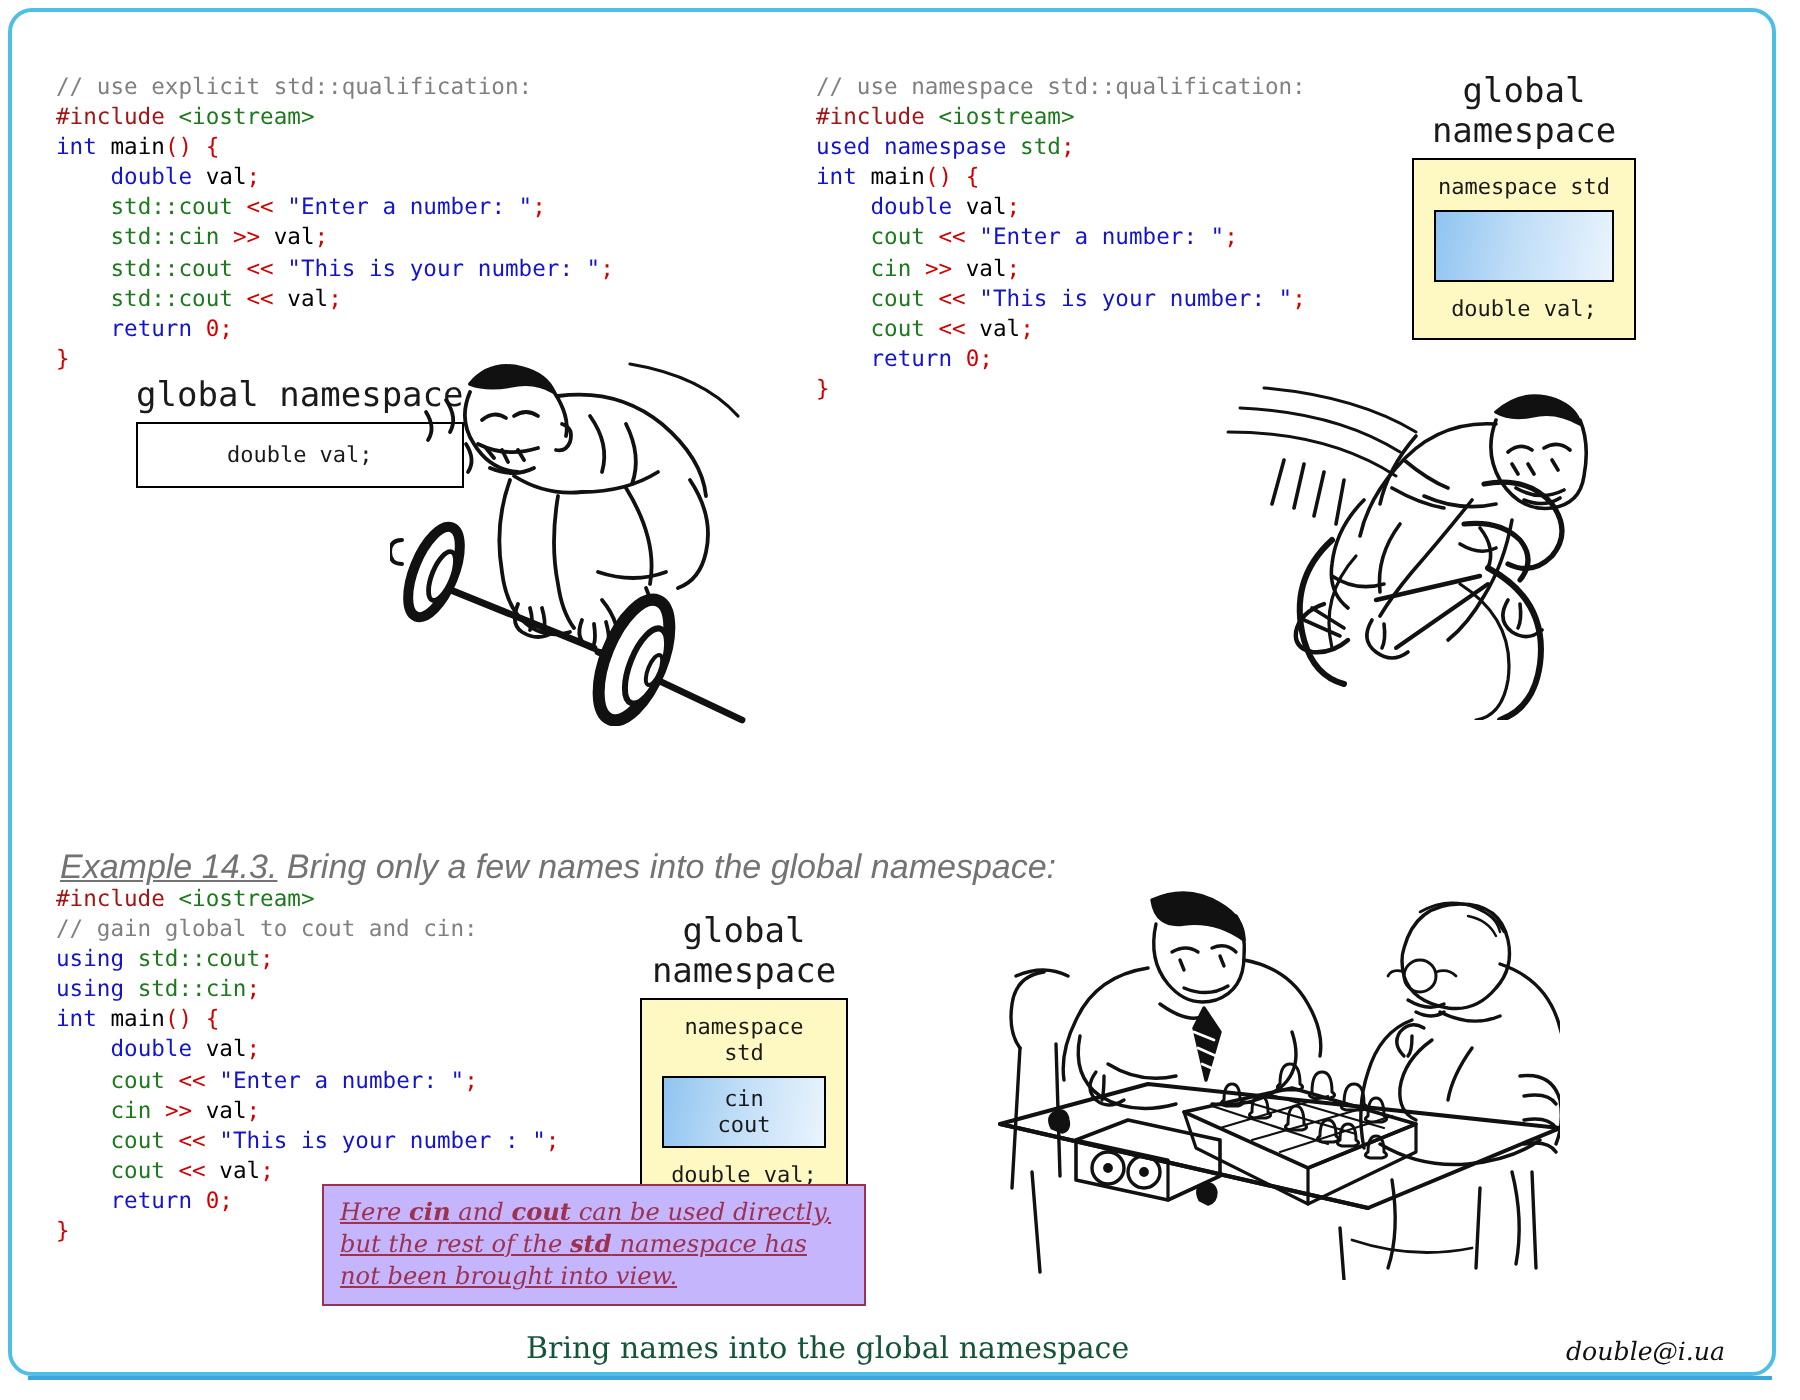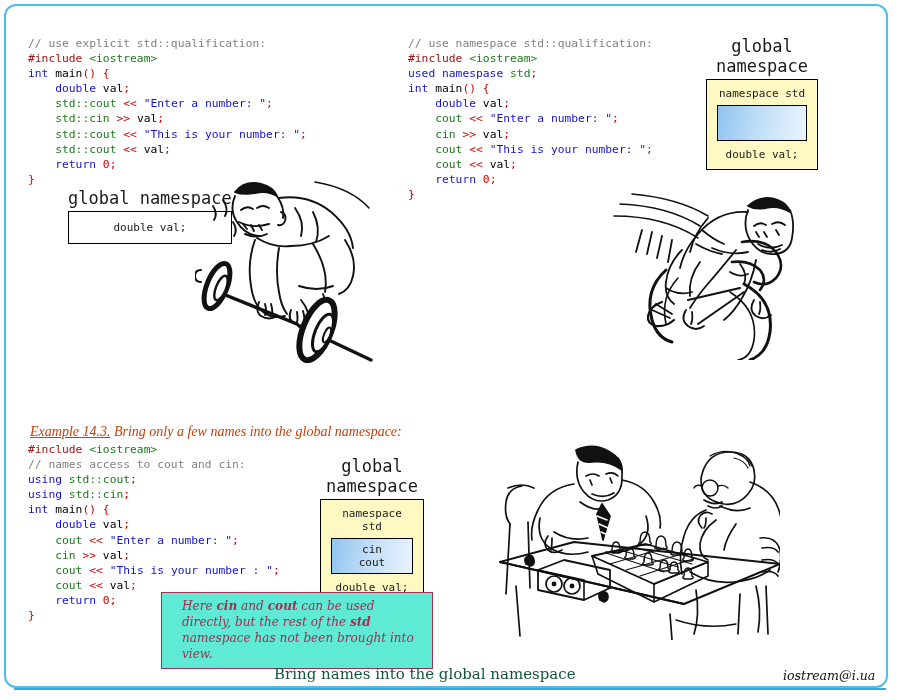--- a/index.html
+++ b/index.html
@@ -22,26 +22,26 @@
   .nsblock{position:absolute;}
   .nslabel{font-family:"DejaVu Sans Mono","Liberation Mono",monospace;font-size:17px;color:#1a1a1a;text-align:center;margin-bottom:3px;}
   .nsouter{border:1.4px solid #000;background:#fef9c3;padding:7px 10px 8px 10px;text-align:center;}
   .nsstd{font-family:"DejaVu Sans Mono","Liberation Mono",monospace;font-size:11px;color:#1a1a1a;margin-bottom:5px;}
   .nsinner{border:1.4px solid #000;background:linear-gradient(100deg,#8FC4F0 0%,#BFDDF7 45%,#EAF4FD 100%);height:34px;display:flex;flex-direction:column;align-items:center;justify-content:center;}
   .nsinner span{font-family:"DejaVu Sans Mono","Liberation Mono",monospace;font-size:11px;color:#1a1a1a;line-height:13px;}
   .nsvar{font-family:"DejaVu Sans Mono","Liberation Mono",monospace;font-size:11px;color:#1a1a1a;margin-top:7px;}
   .nssimple{border:1.4px solid #000;background:#fff;padding:9px 14px;text-align:center;font-family:"DejaVu Sans Mono","Liberation Mono",monospace;font-size:11px;color:#1a1a1a;}
 
   
-  .exhead{position:absolute;font-family:Liberation Serif, serif;font-style:italic;font-size:14px;color:#c2410c;white-space:nowrap;}
+  .exhead{position:absolute;font-family:Liberation Sans, sans-serif;font-style:italic;font-size:17px;color:#737373;white-space:nowrap;}
   .exhead .lead{text-decoration:underline;}
 
   
-  .note{position:absolute;border:1.3px solid #9E3050;background:#5eead4;box-sizing:border-box;padding:5px 8px 6px 20px;
-        font-family:"DejaVu Serif","Liberation Serif",serif;font-style:italic;font-size:12.1px;line-height:16px;color:#9E3050;}
+  .note{position:absolute;border:1.3px solid #9E3050;background:#c4b5fd;box-sizing:border-box;padding:5px 8px 6px 8px;
+        font-family:"DejaVu Serif","Liberation Serif",serif;font-style:italic;font-size:12.1px;line-height:16px;color:#9E3050;text-decoration:underline;}
   .note b{font-weight:bold;font-style:italic;}
 
   
   .footline{position:absolute;left:14px;top:688px;width:872px;height:2px;background:#3CA7DC;}
   .foottitle{position:absolute;font-family:"DejaVu Serif","Liberation Serif",serif;font-size:15px;color:#14553A;white-space:nowrap;}
   .footmail{position:absolute;font-family:"DejaVu Serif","Liberation Serif",serif;font-style:italic;font-size:12.6px;color:#111;white-space:nowrap;}
 
   .art{position:absolute;}
   .art svg{display:block;}
 </style>
@@ -196,21 +196,21 @@
       <path d="M66 86 q-18 20 -12 46" stroke-width="1.6"></path>
 
       <path d="M76 108 L128 96" stroke-width="2.2"></path>
       <path d="M86 132 L132 100" stroke-width="2"></path>
     </svg>
   </div>
 
   <div class="exhead" style="left:30px;top:424px;"><span class="lead">Example 14.3.</span><span> Bring only a few names into the global namespace:</span></div>
 
   <div class="code" style="left:28px;top:442px;"><span class="c-pre">#include</span> <span class="c-inc">&lt;iostream&gt;</span>
-<span class="c-com">// names access to cout and cin:</span>
+<span class="c-com">// gain global to cout and cin:</span>
 <span class="c-kw">using</span> <span class="c-ns">std::cout</span><span class="c-op">;</span>
 <span class="c-kw">using</span> <span class="c-ns">std::cin</span><span class="c-op">;</span>
 <span class="c-kw">int</span> <span class="c-id">main</span><span class="c-op">()</span> <span class="c-op">{</span>
     <span class="c-kw">double</span> <span class="c-id">val</span><span class="c-op">;</span>
     <span class="c-ns">cout</span> <span class="c-op">&lt;&lt;</span> <span class="c-str">"Enter a number: "</span><span class="c-op">;</span>
     <span class="c-ns">cin</span> <span class="c-op">&gt;&gt;</span> <span class="c-id">val</span><span class="c-op">;</span>
     <span class="c-ns">cout</span> <span class="c-op">&lt;&lt;</span> <span class="c-str">"This is your number : "</span><span class="c-op">;</span>
     <span class="c-ns">cout</span> <span class="c-op">&lt;&lt;</span> <span class="c-id">val</span><span class="c-op">;</span>
     <span class="c-kw">return</span> <span class="c-op">0;</span>
 <span class="c-op">}</span></div>
@@ -316,16 +316,16 @@
 
       <path d="M266 94 q16 -2 20 12 q2 12 -2 22"></path>
       <path d="M268 104 q12 -2 16 4 M268 116 q12 -2 16 4 M268 128 q12 -2 16 4"></path>
       <path d="M272 142 l2 48 M246 150 l-2 40"></path>
 
       <path d="M182 176 q30 10 60 4" stroke-width="1.4"></path>
     </svg>
   </div>
 
   <div class="footline"></div>
-  <div class="foottitle" style="left:274px;top:665px;">Bring names into the global namespace</div>
-  <div class="footmail" style="left:783px;top:668px;">iostream@i.ua</div>
+  <div class="foottitle" style="left:263px;top:665px;">Bring names into the global namespace</div>
+  <div class="footmail" style="left:783px;top:668px;">double@i.ua</div>
 
 </div>
 
 </body></html>

